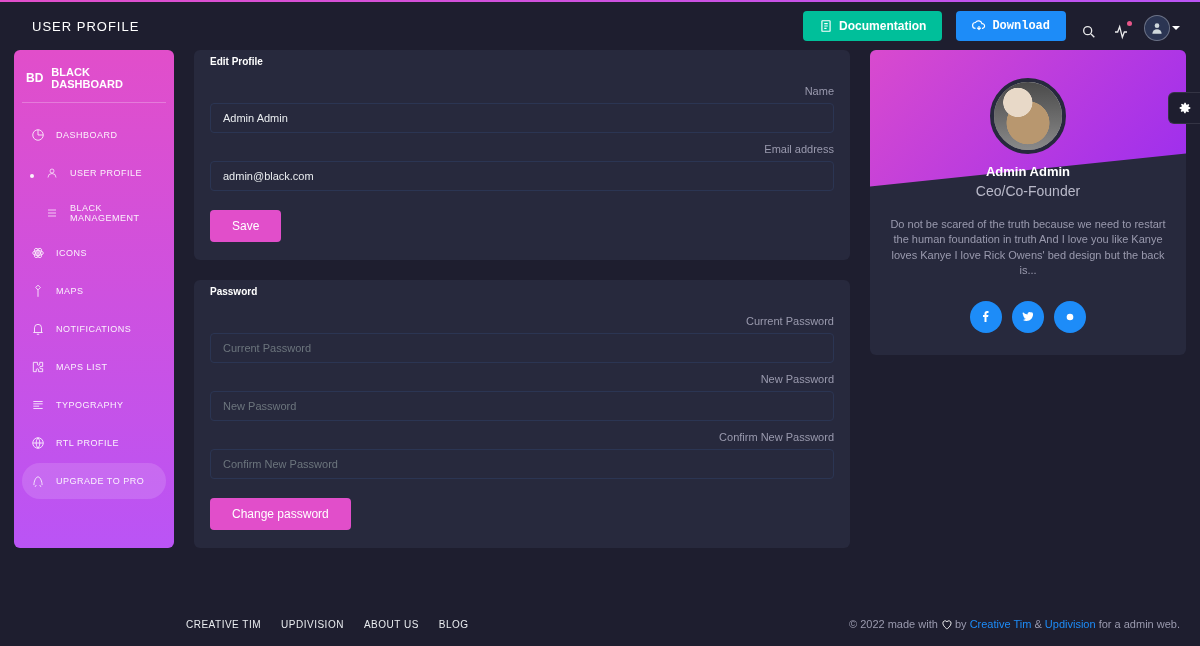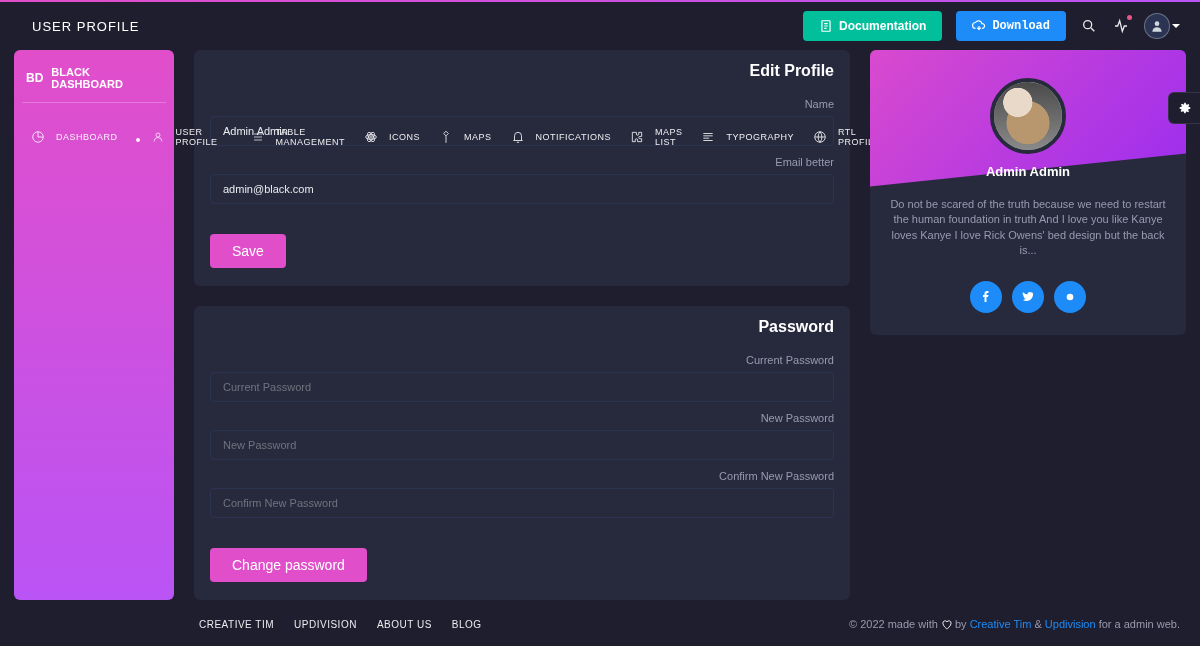--- a/index.html
+++ b/index.html
@@ -11,83 +11,83 @@
   width:1200px;
   height:646px;
   overflow:hidden;
   position:relative;
 }
 .topbar-strip { height:2px; background:linear-gradient(90deg,#e14eca,#ba54f5); }
 .header {
   display:flex; align-items:center; height:48px; padding:0 20px 0 32px;
 }
 .page-title { font-size:13px; letter-spacing:1px; font-weight:500; }
-.header-right { margin-left:auto; display:flex; align-items:center; gap:14px; }
+.header-right { margin-left:auto; display:flex; align-items:flex-end; gap:14px; }
 .btn { border:none; border-radius:4px; padding:8px 16px; font-size:12px; font-weight:600; cursor:pointer; display:flex; align-items:center; gap:6px; color:#fff; }
 .btn-doc { background:#00bf9a; }
 .btn-dl  { background:#1d8cf8;font-family:Liberation Mono, monospace; }
 .icon-btn { width:18px; height:18px; display:flex; align-items:center; justify-content:center; cursor:pointer; opacity:.9; position:relative; }
 .pulse-dot { position:absolute; top:-2px; right:-2px; width:5px; height:5px; background:#fd5d93; border-radius:50%; }
 .avatar-sm { width:26px; height:26px; border-radius:50%; background:#2b3553; border:1px solid rgba(255,255,255,.3); display:flex; align-items:center; justify-content:center; cursor:pointer;}
 .caret { width:0;height:0;border-left:4px solid transparent;border-right:4px solid transparent;border-top:4px solid #fff; margin-left:2px;}
 
 .container { display:flex; padding:0 14px 0 14px; gap:20px;border-radius:15px; }
 
 .sidebar {
   width:160px; min-width:160px;
   background:linear-gradient(0deg,#ba54f5,#e14eca);
   border-radius:6px;
   padding:12px 8px;
   display:flex; flex-direction:column;
 }
 .brand { display:flex; align-items:center; gap:8px; padding:4px 4px 12px 4px; border-bottom:1px solid rgba(255,255,255,.25); margin-bottom:14px;}
 .brand-short { font-size:12px; font-weight:600;}
 .brand-full { font-size:11px; font-weight:600;}
-.nav { list-style:none; display:flex; gap:2px;}
+.nav { list-style:none; display:flex; flex-direction:column; gap:2px;}
 .nav-item { display:flex; align-items:center; gap:10px; padding:10px 8px; font-size:9px; letter-spacing:.5px; border-radius:18px; cursor:pointer; opacity:.92;}
 .nav-icon{ width:16px; height:16px; display:flex; align-items:center; justify-content:center; flex-shrink:0;}
 .nav-sub { padding-left:22px !important; font-size:9px;}
 .nav-sub.active::before{content:"";width:4px;height:4px;background:#fff;border-radius:50%;position:absolute;margin-left:-14px;margin-top:5px;}
 .nav-item.active{position:relative;}
 .nav-item.pro { background:rgba(255,255,255,.15); text-align:center;}
 .chev { margin-left:auto; width:0;height:0;border-left:4px solid transparent;border-right:4px solid transparent;border-bottom:4px solid #fff;}
 
 .main { flex:1; display:flex; gap:20px; }
 .col-left{ flex:1; display:flex; flex-direction:column; gap:20px;}
 .col-right{ width:316px; }
 
 .card { background:#27293d; border-radius:6px; }
-.card-header{ padding:12px 16px 8px 16px; font-size:16px; font-weight:600;text-align:right;}
+.card-header{ padding:6px 16px 8px 16px; font-size:10px; font-weight:600;}
 .card-body{ padding:0 16px 18px 16px;}
 .form-group{ margin-top:10px;}
 .form-group label{ display:block; font-size:11px; color:#9a9aae; margin-bottom:6px;text-align:right;}
 .form-control{
   width:100%; background:transparent; border:1px solid #2b3553; border-radius:4px;
   padding:8px 12px; color:#e9ecef; font-size:11px; outline:none;
 }
 .form-control::placeholder{ color:#6c757d;}
-.btn-primary{ background:#e14eca; border:none; border-radius:4px; padding:9px 22px; color:#fff; font-size:14px; font-weight:500; cursor:pointer; margin-top:30px;}
+.btn-primary{ background:#e14eca; border:none; border-radius:4px; padding:9px 22px; color:#fff; font-size:12px; font-weight:500; cursor:pointer; margin-top:19px;}
 
 .card-user{ position:relative; overflow:hidden;}
 .card-user-bg{
   position:absolute; top:-40px; left:-40px; right:-40px; height:160px;
   background:linear-gradient(135deg,#e14eca 0%,#9b2def 100%);
   transform:skewY(-6deg);
 }
 .card-user-body{ position:relative; text-align:center; padding:28px 18px 22px 18px;}
 .avatar-lg{ width:76px;height:76px;border-radius:50%;border:4px solid #27293d; background:linear-gradient(45deg,#888,#ccc); margin:0 auto 10px auto; overflow:hidden; position:relative;}
 .avatar-lg::after{content:"";position:absolute;inset:0;background:radial-gradient(circle at 35% 30%,#e8d9c8 0 22%,transparent 23%),radial-gradient(circle at 50% 60%,#b8976f 0 40%,transparent 41%),linear-gradient(#4a4a4a,#8a8a8a);}
 .user-name{ font-size:13px; font-weight:600;}
 .user-role{ font-size:14px; color:#b9b9c9; margin-top:4px; font-weight:300;}
 .user-bio{ font-size:11px; color:#9a9aae; margin-top:18px; line-height:1.4;}
 .socials{ display:flex; justify-content:center; gap:10px; margin-top:22px;}
 .social-btn{ width:32px;height:32px;border-radius:50%;background:#1d8cf8;display:flex;align-items:center;justify-content:center;cursor:pointer;}
 
 .footer{
-  position:absolute; bottom:0; left:13px; right:0;
+  position:absolute; bottom:0; left:0; right:0;
   display:flex; align-items:center; padding:12px 20px 16px 186px;
   font-size:11px; color:#9a9aae;
 }
 .footer-links{ display:flex; gap:20px;}
 .footer-links a{ color:#e9ecef; text-decoration:none; font-size:10px; letter-spacing:.5px;}
 .footer-right{ margin-left:auto;}
 .footer-right a{ color:#1d8cf8; text-decoration:none;}
 
 .fixed-gear{
   position:absolute; top:92px; right:0;
@@ -170,21 +170,21 @@
             </svg>
           </span>
         <span>USER PROFILE</span>
       </li>
       <li class="nav-item nav-sub">
         <span class="nav-icon">
             <svg width="12" height="12" viewBox="0 0 24 24" fill="none" stroke="#fff" stroke-width="1.5">
               <path d="M4 6h16M4 12h16M4 18h16"></path>
             </svg>
           </span>
-        <span>TABLE MANAGEMENT</span>
+        <span>BLACK MANAGEMENT</span>
       </li>
       <li class="nav-item">
         <span class="nav-icon">
             <svg width="14" height="14" viewBox="0 0 24 24" fill="none" stroke="#fff" stroke-width="1.5">
               <circle cx="12" cy="12" r="2"></circle>
               <ellipse cx="12" cy="12" rx="9" ry="4"></ellipse>
               <ellipse cx="12" cy="12" rx="9" ry="4" transform="rotate(60 12 12)"></ellipse>
               <ellipse cx="12" cy="12" rx="9" ry="4" transform="rotate(-60 12 12)"></ellipse>
             </svg>
           </span>
@@ -246,21 +246,21 @@
     <div class="col-left">
 
       <div class="card">
         <div class="card-header">Edit Profile</div>
         <div class="card-body">
           <div class="form-group">
             <label>Name</label>
             <input class="form-control" value="Admin Admin" style="">
           </div>
           <div class="form-group">
-            <label>Email better</label>
+            <label>Email address</label>
             <input class="form-control" value="admin@black.com" style="">
           </div>
           <button class="btn-primary">Save</button>
         </div>
       </div>
 
       <div class="card">
         <div class="card-header">Password</div>
         <div class="card-body">
           <div class="form-group">
@@ -280,20 +280,21 @@
       </div>
 
     </div>
 
     <div class="col-right">
       <div class="card card-user">
         <div class="card-user-bg"></div>
         <div class="card-user-body">
           <div class="avatar-lg"></div>
           <div class="user-name">Admin Admin</div>
+          <div class="user-role">Ceo/Co-Founder</div>
           <div class="user-bio">Do not be scared of the truth because we need to restart the human foundation in truth And I love you like Kanye loves Kanye I love Rick Owens' bed design but the back is...</div>
           <div class="socials">
             <div class="social-btn">
               <svg width="12" height="12" viewBox="0 0 24 24" fill="#fff">
                   <path d="M13 22V12h3l1-4h-4V6c0-1 .5-2 2-2h2V0h-3c-3 0-5 2-5 5v3H6v4h3v10z"></path>
                 </svg>
             </div>
             <div class="social-btn">
               <svg width="12" height="12" viewBox="0 0 24 24" fill="#fff">
                   <path d="M22 4a9 9 0 01-2.6.7A4.5 4.5 0 0021 2a9 9 0 01-2.8 1.1A4.5 4.5 0 0011 7a13 13 0 01-9-4.6 4.5 4.5 0 001.4 6A4 4 0 012 8v.1a4.5 4.5 0 003.6 4.4 4 4 0 01-2 .1 4.5 4.5 0 004.2 3.1A9 9 0 012 18a13 13 0 007 2c8 0 13-7 13-13v-.6A9 9 0 0022 4z"></path>

